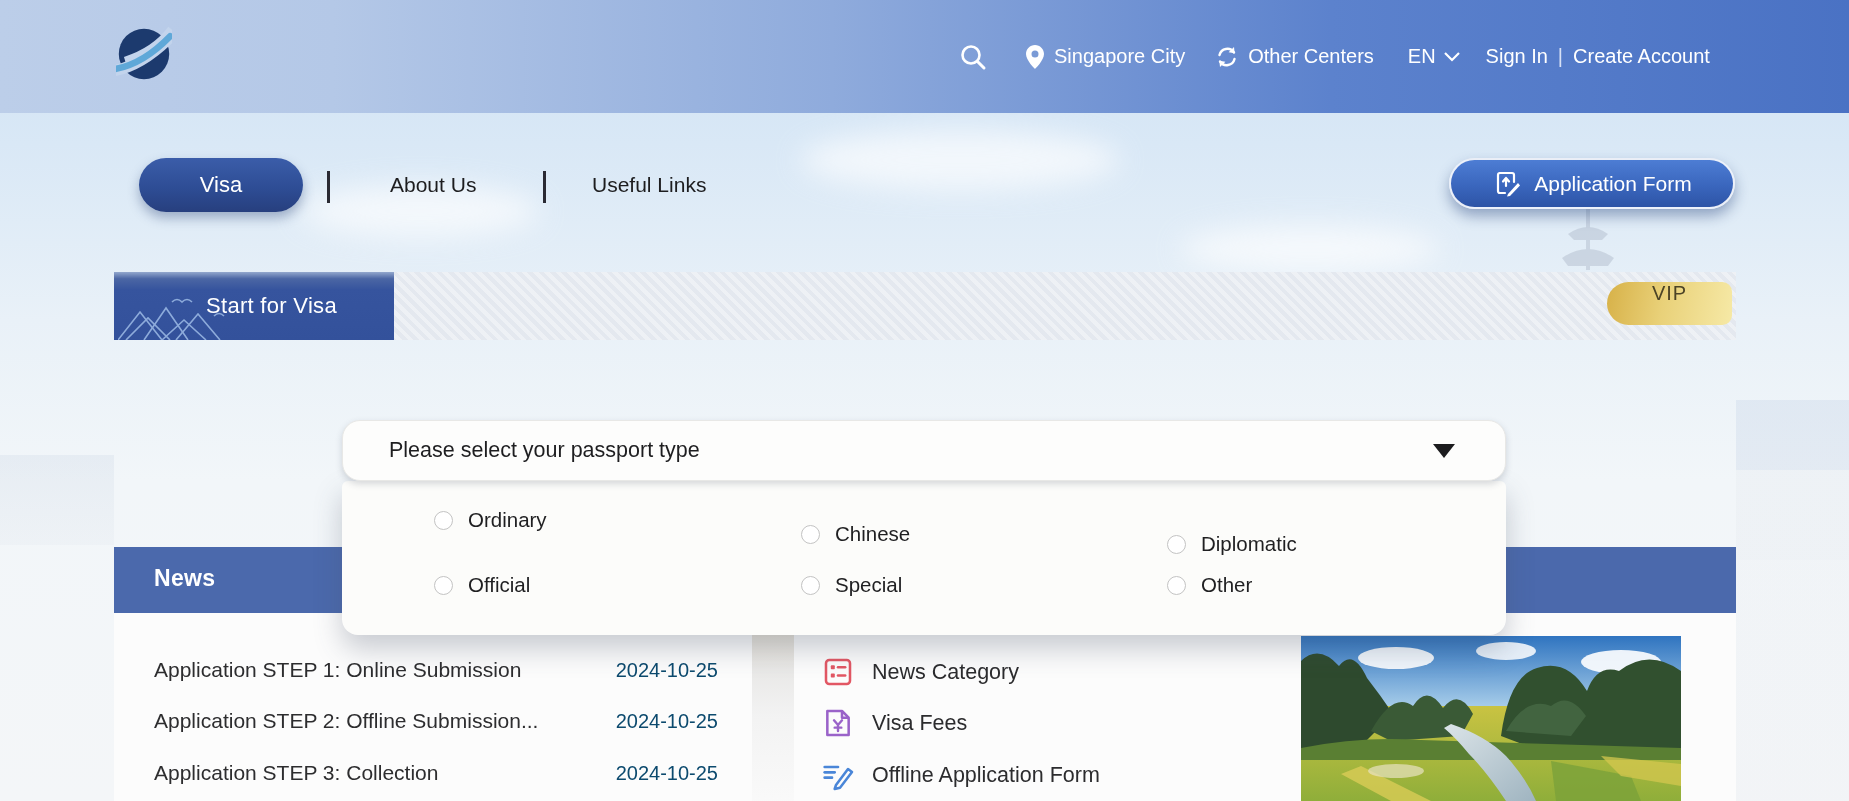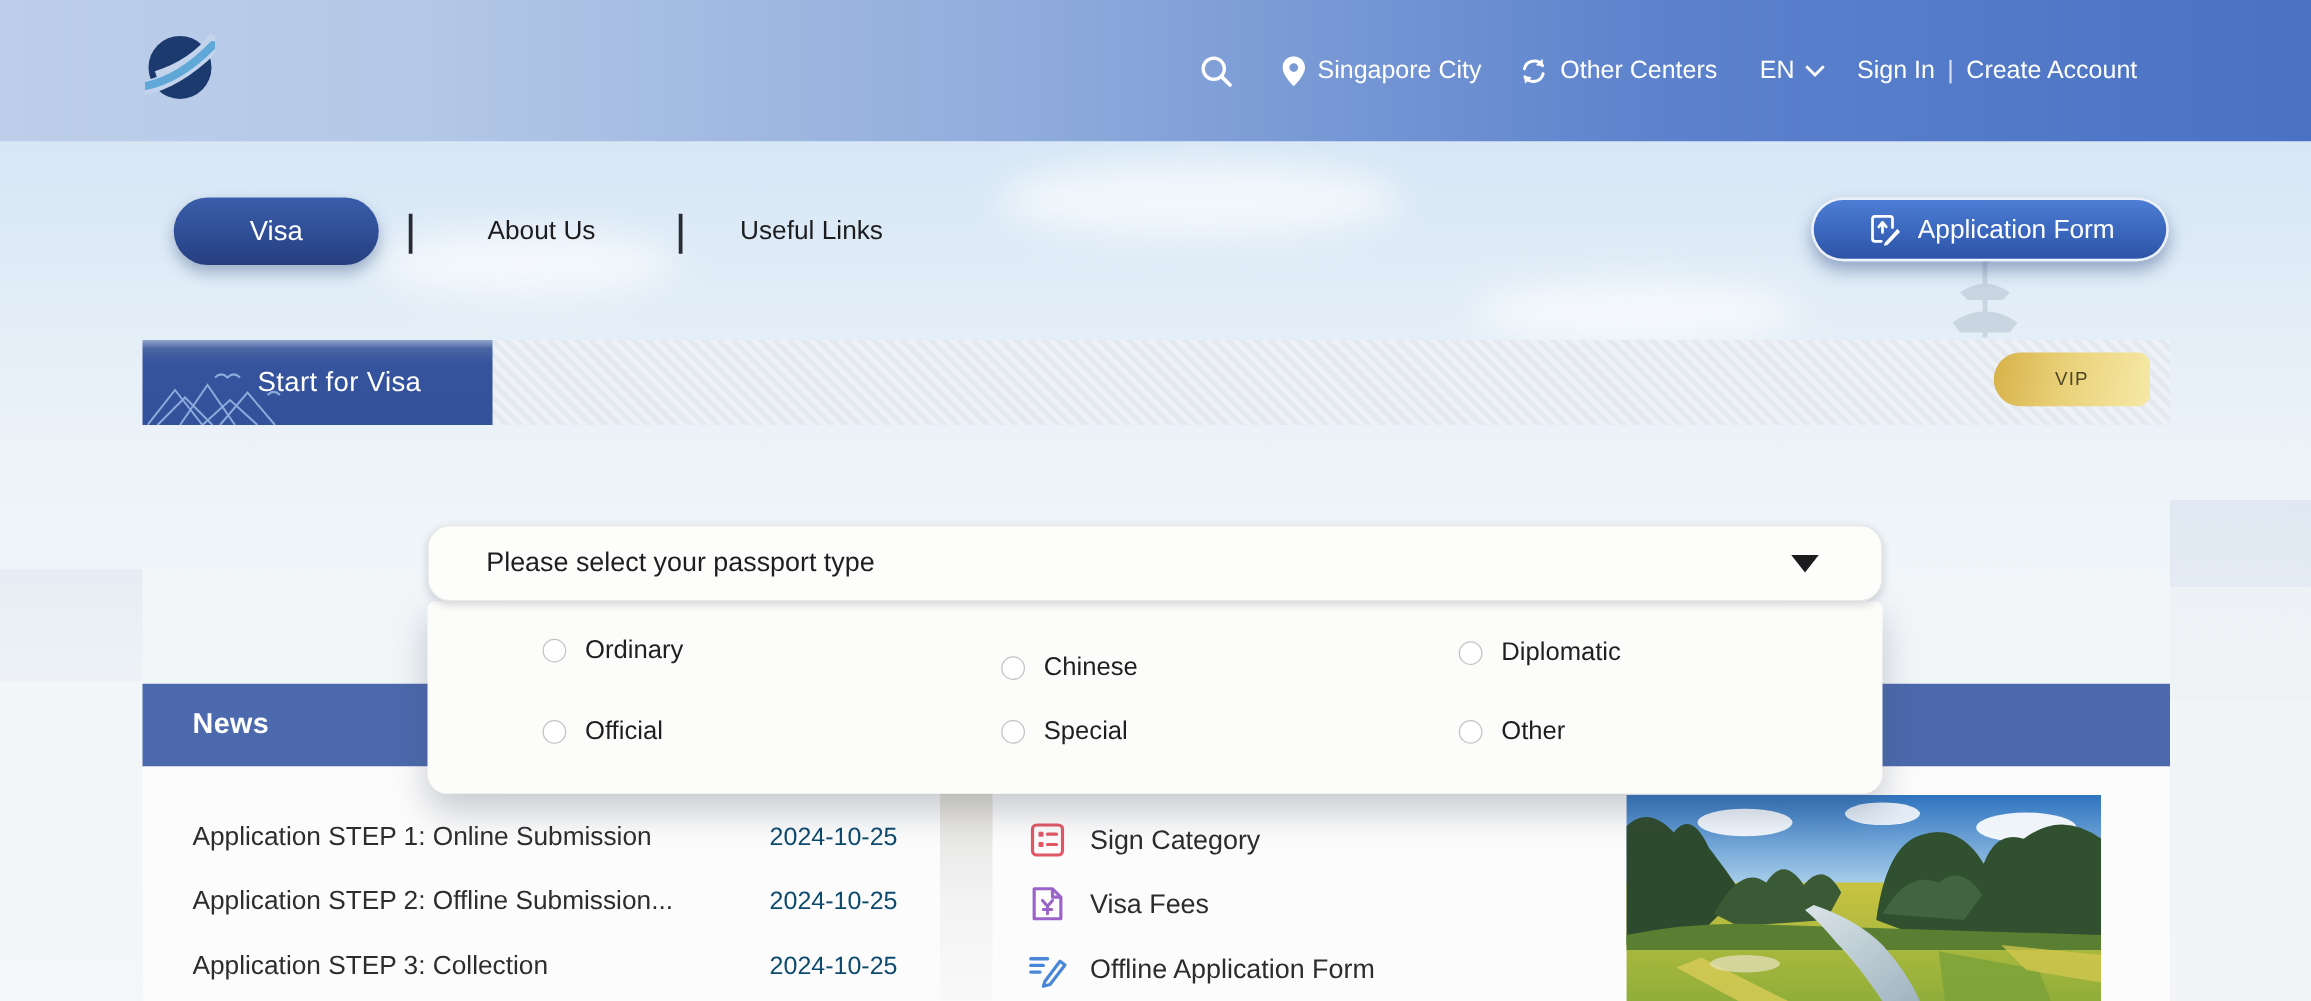--- a/index.html
+++ b/index.html
@@ -48,25 +48,25 @@
   .start-bar { position:absolute; left:114px; top:272px; width:1622px; height:68px; }
   .start-strip { position:absolute; left:0; top:0; width:1622px; height:68px; background:#e8ecf2; overflow:hidden; }
   .start-strip::after { content:""; position:absolute; inset:0;
     background:repeating-linear-gradient(45deg, rgba(255,255,255,.5) 0 4px, rgba(203,210,222,.28) 4px 8px);
     opacity:.5; }
   .start-tab { position:absolute; left:0; top:0; width:280px; height:68px;
     background:linear-gradient(180deg,#93a7cd 0%,#4b66a4 10%,#36549e 26%,#33519b 100%);
     display:flex; align-items:center; overflow:hidden; }
   .start-tab-label { margin-left:92px; color:#ffffff; font-size:22px; letter-spacing:.3px; position:relative; z-index:2; }
   .mountains { position:absolute; left:4px; bottom:0; z-index:1; opacity:.85; }
-  .vip-btn { position:absolute; right:16px; top:10px; width:125px; height:43px;
+  .vip-btn { position:absolute; right:4px; top:10px; width:125px; height:43px;
     border-radius:22px 10px 10px 22px;
     background:linear-gradient(100deg,#d7b148 0%,#e9d179 45%,#f6e9a6 100%);
-    display:flex; align-items:center; justify-content:center;
-    color:#4c4426; font-size:15px; letter-spacing:1px; cursor:pointer; }
+    display:flex; align-items:flex-start; justify-content:center;
+    color:#4c4426; font-size:20px; letter-spacing:1px; cursor:pointer; }
 
   
   .select-box { position:absolute; left:342px; top:420px; width:1164px; height:61px;
     background:#fdfdfc; border:1px solid #e8e8e6; border-radius:18px;
     box-shadow:0 3px 7px rgba(40,50,70,.18);
     display:flex; align-items:center; cursor:pointer; z-index:6; }
   .select-text { margin-left:46px; font-size:21.5px; color:#1e1e20; }
   .select-caret { position:absolute; right:50px; top:50%; transform:translateY(-50%); width:0; height:0;
     border-left:11px solid transparent; border-right:11px solid transparent; border-top:14px solid #1c1c1e; }
 
@@ -212,21 +212,21 @@
 
   <div class="options-panel">
     <div class="opt" style="left:92px;top:24px;">
       <span class="radio"></span>
       <span class="opt-label">Ordinary</span>
     </div>
     <div class="opt" style="left:459px;top:38px;">
       <span class="radio"></span>
       <span class="opt-label">Chinese</span>
     </div>
-    <div class="opt" style="left:825px;top:26px;">
+    <div class="opt" style="left:825px;top:48px;">
       <span class="radio"></span>
       <span class="opt-label">Diplomatic</span>
     </div>
     <div class="opt" style="left:92px;top:89px;">
       <span class="radio"></span>
       <span class="opt-label">Official</span>
     </div>
     <div class="opt" style="left:459px;top:89px;">
       <span class="radio"></span>
       <span class="opt-label">Special</span>
@@ -258,21 +258,21 @@
     <div class="faded-strip"></div>
 
     <div class="qlink" style="top:42px;">
       <svg width="32" height="32" viewBox="0 0 24 24">
         <rect x="3" y="3" width="18" height="18" rx="2.5" fill="none" stroke="#e25764" stroke-width="1.9"></rect>
         <rect x="6.6" y="7" width="3" height="3" rx=".6" fill="#e25764"></rect>
         <line x1="12" y1="8.5" x2="17.4" y2="8.5" stroke="#e25764" stroke-width="1.9" stroke-linecap="round"></line>
         <rect x="6.6" y="13.2" width="3" height="3" rx=".6" fill="#e25764"></rect>
         <line x1="12" y1="14.7" x2="17.4" y2="14.7" stroke="#e25764" stroke-width="1.9" stroke-linecap="round"></line>
       </svg>
-      <span class="qlink-label">Sign Category</span>
+      <span class="qlink-label">News Category</span>
     </div>
     <div class="qlink" style="top:93px;">
       <svg width="32" height="32" viewBox="0 0 24 24">
         <path d="M4 3 H15 L20 8 V21 H4 Z" fill="none" stroke="#9a63c9" stroke-width="1.9" stroke-linejoin="round"></path>
         <path d="M15 3 V8 H20" fill="none" stroke="#9a63c9" stroke-width="1.9" stroke-linejoin="round"></path>
         <path d="M9 10 L12 13.5 L15 10 M12 13.5 V18 M9.5 15.5 H14.5" fill="none" stroke="#9a63c9" stroke-width="1.8" stroke-linecap="round"></path>
       </svg>
       <span class="qlink-label">Visa Fees</span>
     </div>
     <div class="qlink" style="top:145px;">

